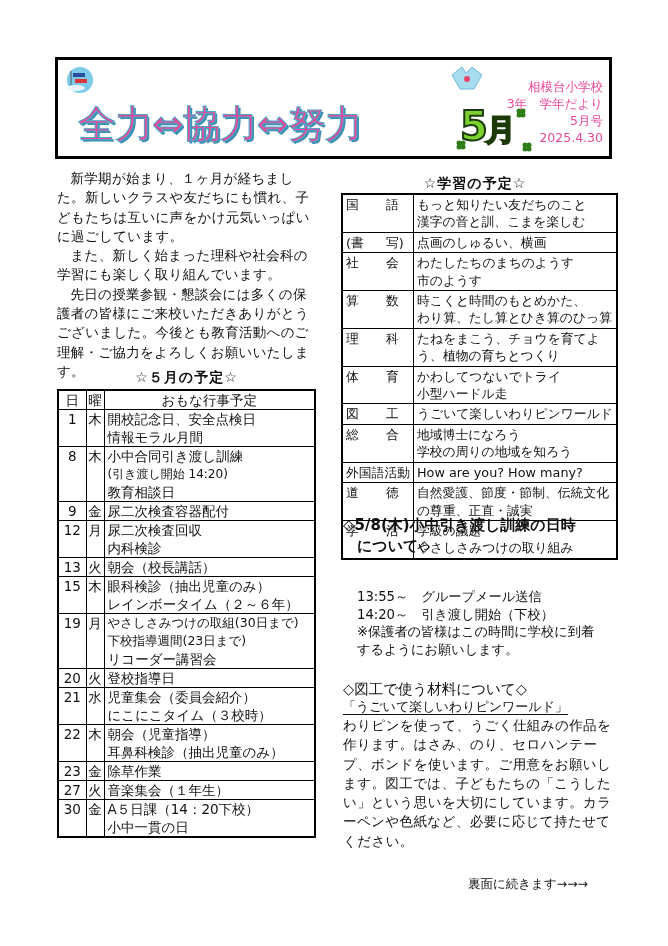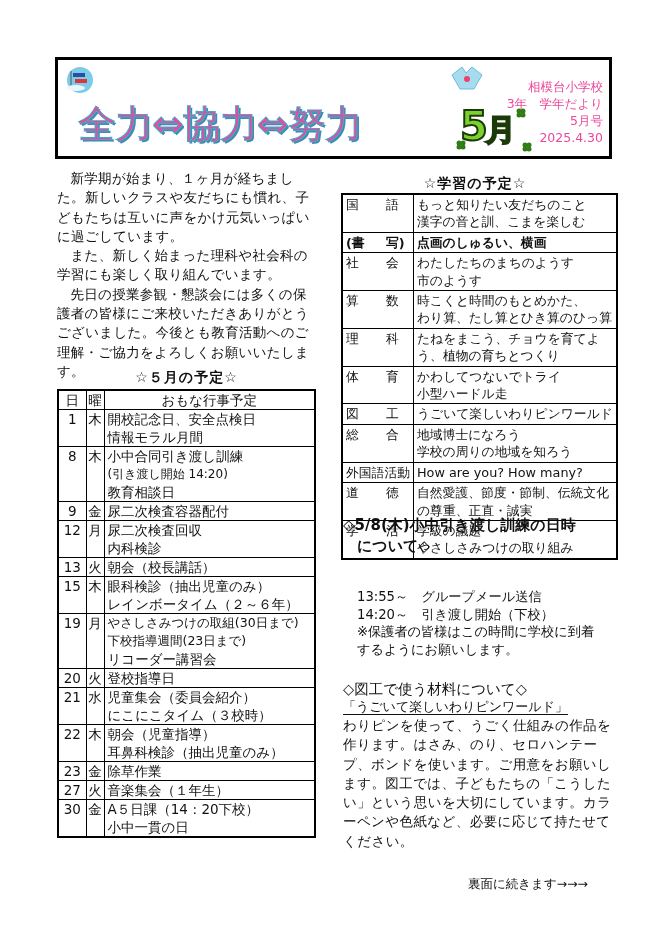--- a/index.html
+++ b/index.html
@@ -61,21 +61,21 @@
   .may-table .ev-line.right { text-align: left; font-size: 12px; padding-right: 6px; }
 
   
   .study-table {
     position: absolute; left: 341px; top: 193px; width: 268px;
     border: 2px solid #000; font-size: 12.8px;
   }
   .study-table td { border: 1px solid #000; padding: 1px 3px; line-height: 17.4px; vertical-align: top; }
   .study-table .subj { width: 68px; white-space: nowrap; }
   .study-table .subj .s1 { display: inline-block; width: 40px; }
-  .study-table tr.dotted-top td { border-top: 1px dashed #000; font-weight: bold; }
+  .study-table tr.dotted-top td { border-top: 1px dashed #000; }
   .study-table .line { display: block; white-space: nowrap; }
 
   
   .notice {
     position: absolute; left: 343px; width: 272px;
   }
   .notice1-title { top: 515px; font-size: 15px; font-weight: bold; line-height: 21px; }
   .notice1-title .l2 { display: block; padding-left: 14px; }
   .notice1-body { top: 588px; left: 357px; width: 262px; font-size: 13.2px; line-height: 17.5px; }
   .notice2-title { top: 680px; font-size: 14.5px; line-height: 19px; }

